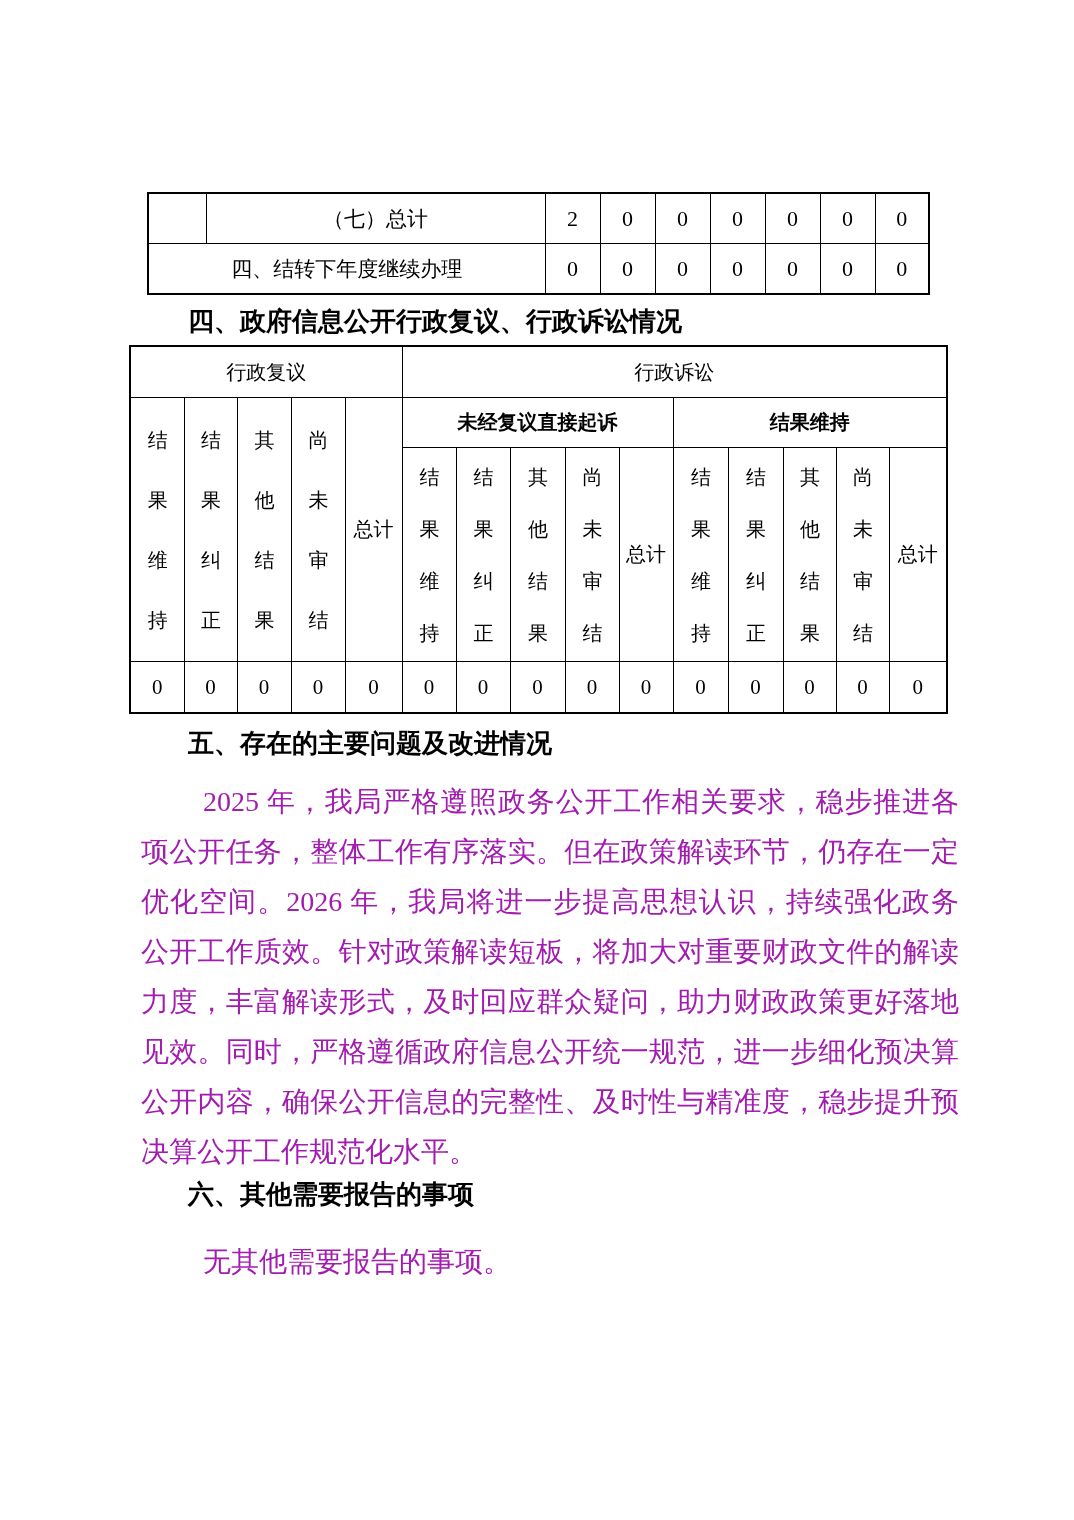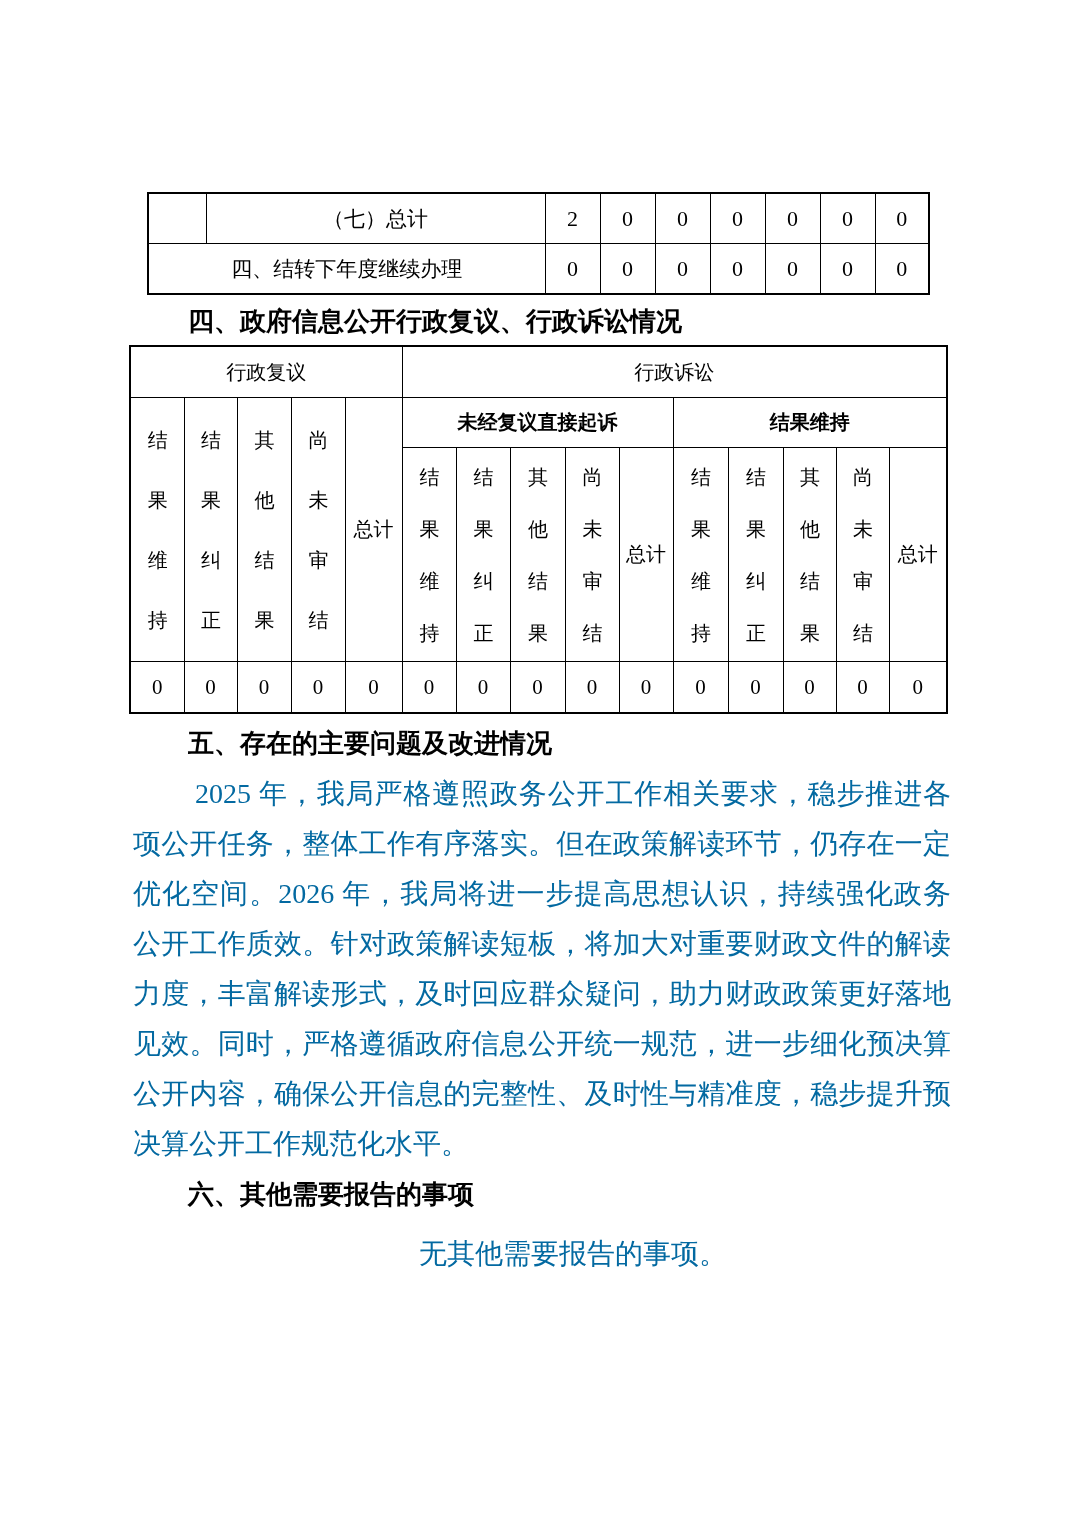--- a/index.html
+++ b/index.html
@@ -66,30 +66,30 @@
     color: #000;
   }
   .h4 { top: 303px; }
   .h5 { top: 725px; }
   .h6 { top: 1176px; }
   
   .body-text {
     position: absolute;
     left: 129px;
     width: 818px;
-    margin: 4px;
+    margin: 12px;
     font-family: "Liberation Serif", serif;
     font-size: 28px;
     line-height: 50px;
     text-align: justify;
     text-indent: 62px;
-    color: #0369a1;
+    color: #a21caf;
   }
   .p5 { top: 765px; }
-  .p6 { top: 1225px; text-align: center; }
+  .p6 { top: 1225px; text-align: left; }
 </style>
 </head>
 <body>
 
 <div class="page">
 
   <table class="t1">
     <colgroup>
       <col style="width:58px">
       <col style="width:339px">

